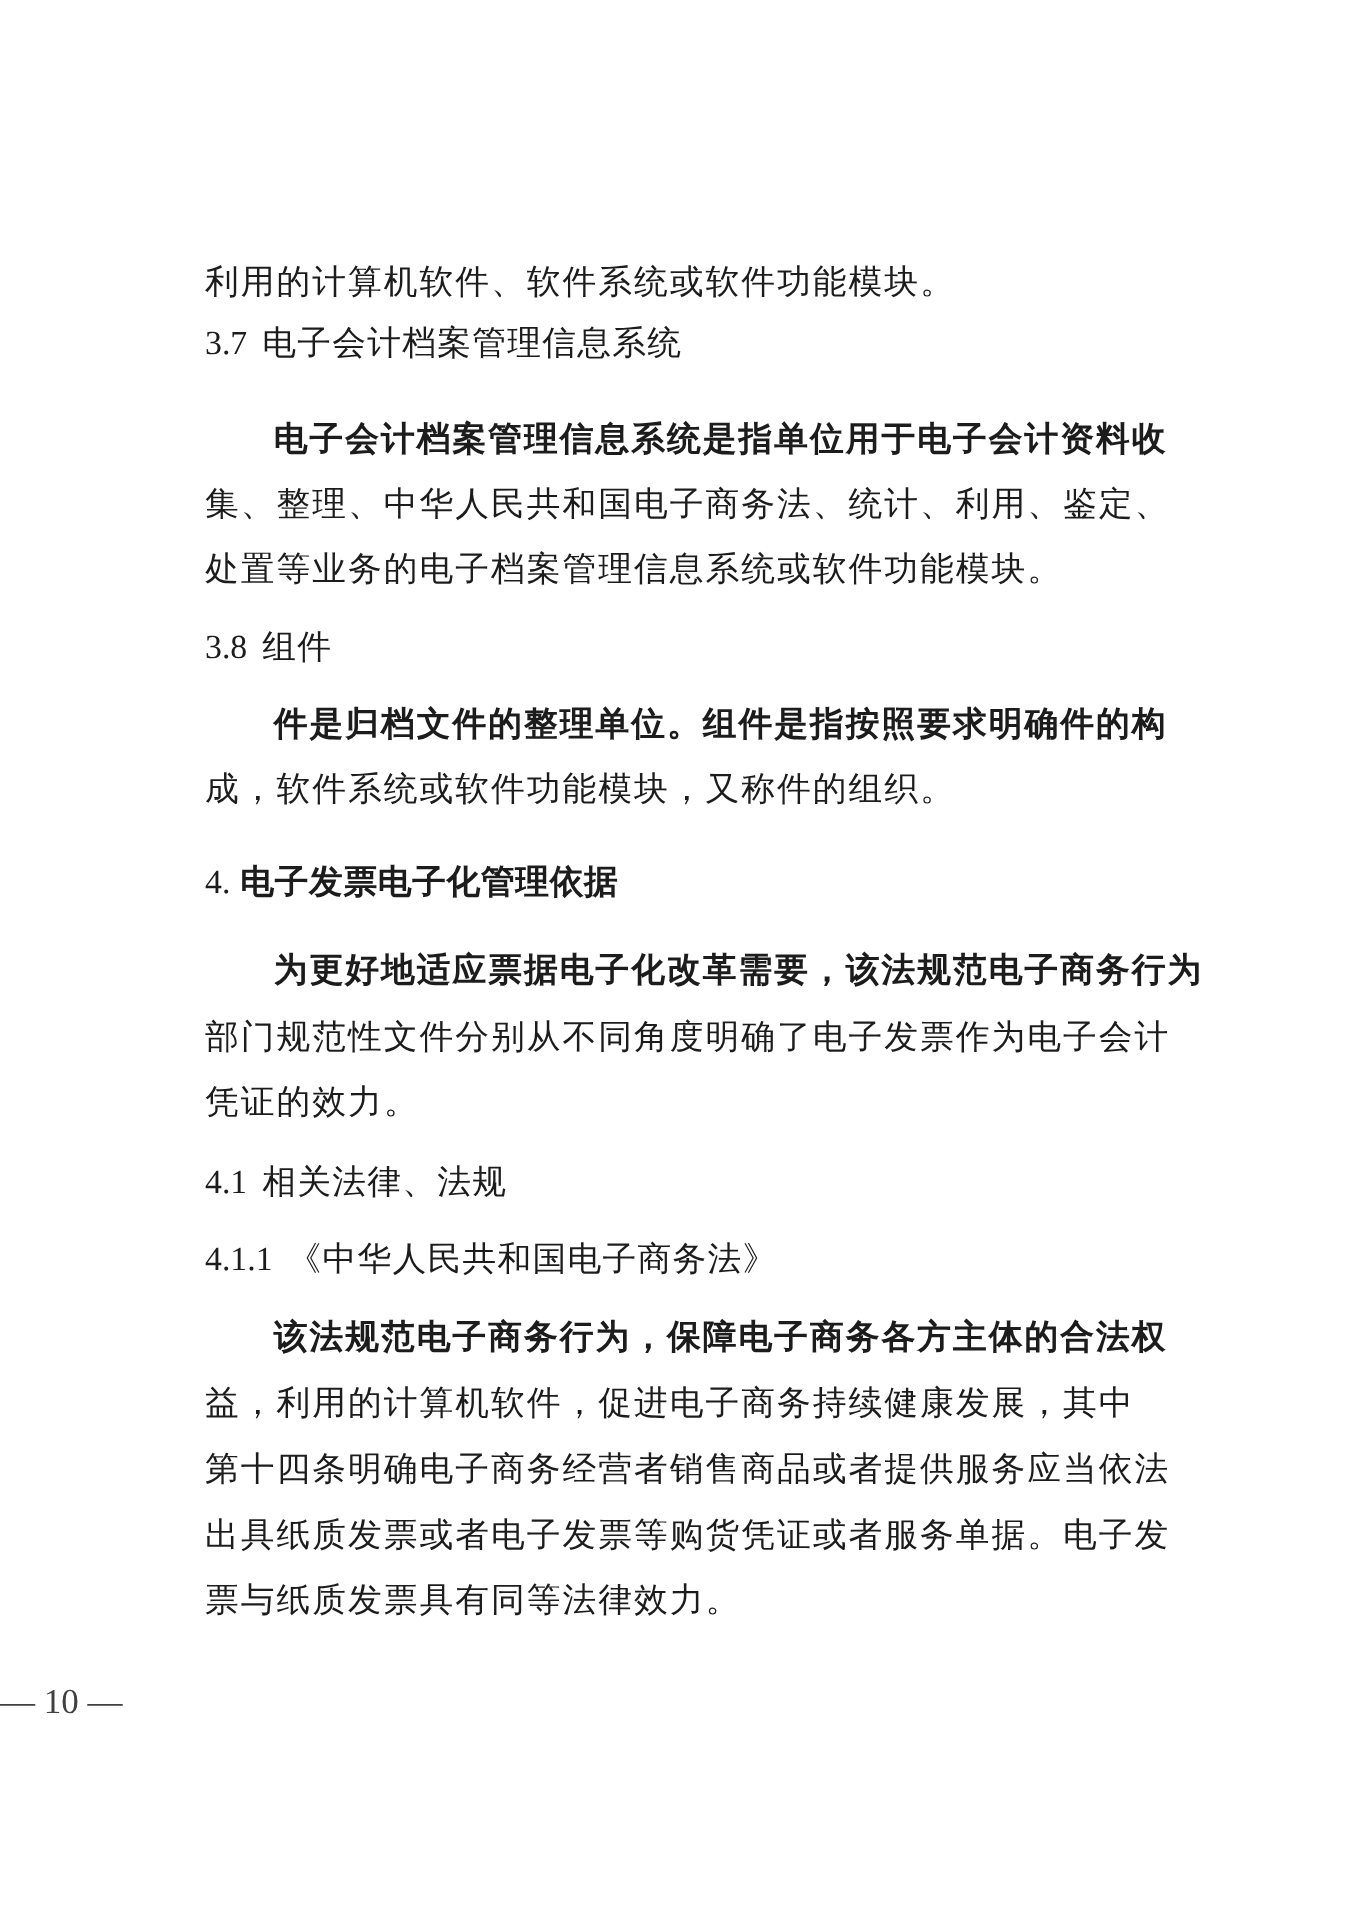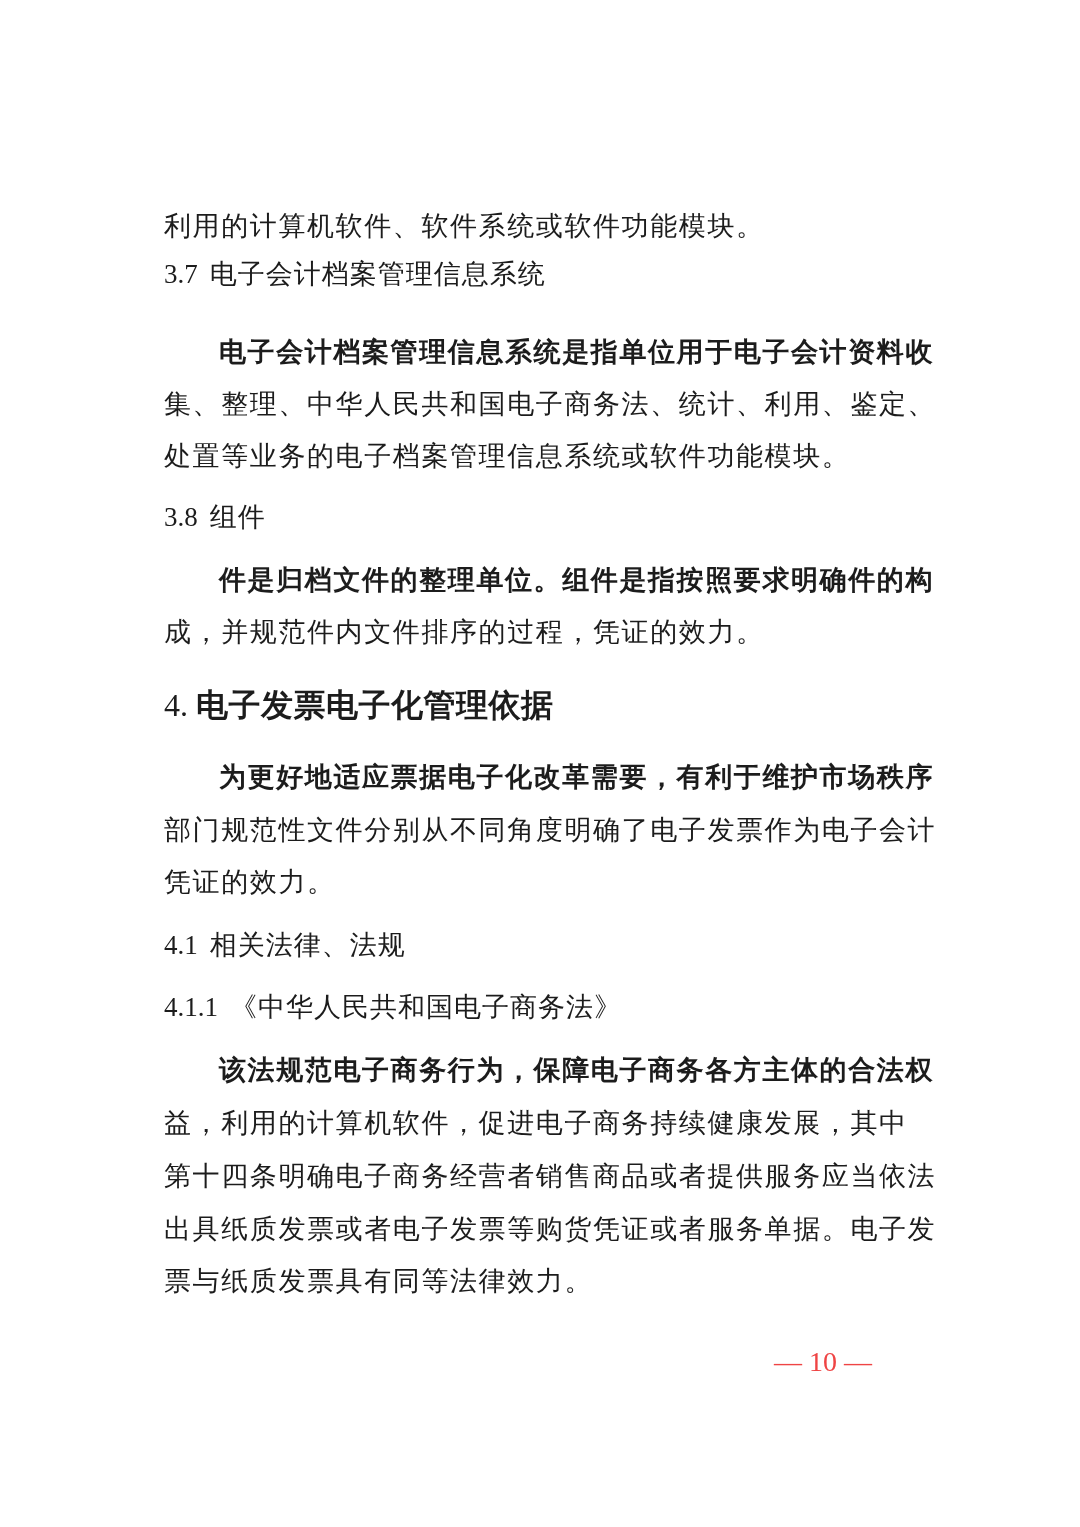--- a/index.html
+++ b/index.html
@@ -15,29 +15,29 @@
     position: absolute;
     left: 164px;
     width: 760px;
     font-size: 27px;
     line-height: 36px;
     white-space: nowrap;
     letter-spacing: 1.6px;
   }
   .indent { left: 219px; font-weight: bold; }
   .heading { letter-spacing: 1px; }
-  .heading-bold { font-family: "DejaVu Sans", "Liberation Sans", sans-serif; font-weight: bold; font-size: 32px; letter-spacing: 0.5px; }
+  .heading-bold { font-family: "DejaVu Sans", "Liberation Sans", sans-serif; font-weight: bold; font-size: 27px; letter-spacing: 0.5px; }
   .num { font-family: "Liberation Serif", "DejaVu Serif", serif; margin-right: 12px; letter-spacing: 0; }
   .page-number {
     position: absolute;
     left: 0; width: 872px; top: 1344px;
-    text-align: right;
+    text-align: left;
     font-family: "Liberation Serif", "DejaVu Serif", serif;
     font-size: 28px; line-height: 36px;
-    color: #ef4444;
+    color: #404040;
   }
 </style>
 </head>
 <body>
 
 <div>
 
   <div class="line" style="top:208px">利用的计算机软件、软件系统或软件功能模块。</div>
 
   <div class="line heading" style="top:256px">
@@ -46,27 +46,27 @@
 
   <div class="line indent" style="top:334px">电子会计档案管理信息系统是指单位用于电子会计资料收</div>
   <div class="line" style="top:386px">集、整理、中华人民共和国电子商务法、统计、利用、鉴定、</div>
   <div class="line" style="top:438px">处置等业务的电子档案管理信息系统或软件功能模块。</div>
 
   <div class="line heading" style="top:499px">
     <span class="num">3.8</span><span>组件</span>
   </div>
 
   <div class="line indent" style="top:562px">件是归档文件的整理单位。组件是指按照要求明确件的构</div>
-  <div class="line" style="top:614px">成，并规范件内文件排序的过程，凭证的效力。</div>
+  <div class="line" style="top:614px">成，软件系统或软件功能模块，又称件的组织。</div>
 
   <div class="line heading-bold" style="top:687px">
     <span class="num" style="font-weight:normal;margin-right:8px">4.</span><span>电子发票电子化管理依据</span>
   </div>
 
-  <div class="line indent" style="top:759px">为更好地适应票据电子化改革需要，有利于维护市场秩序</div>
+  <div class="line indent" style="top:759px">为更好地适应票据电子化改革需要，该法规范电子商务行为</div>
   <div class="line" style="top:812px">部门规范性文件分别从不同角度明确了电子发票作为电子会计</div>
   <div class="line" style="top:864px">凭证的效力。</div>
 
   <div class="line heading" style="top:927px">
     <span class="num">4.1</span><span>相关法律、法规</span>
   </div>
 
   <div class="line heading" style="top:989px">
     <span class="num">4.1.1</span><span>《中华人民共和国电子商务法》</span>
   </div>

